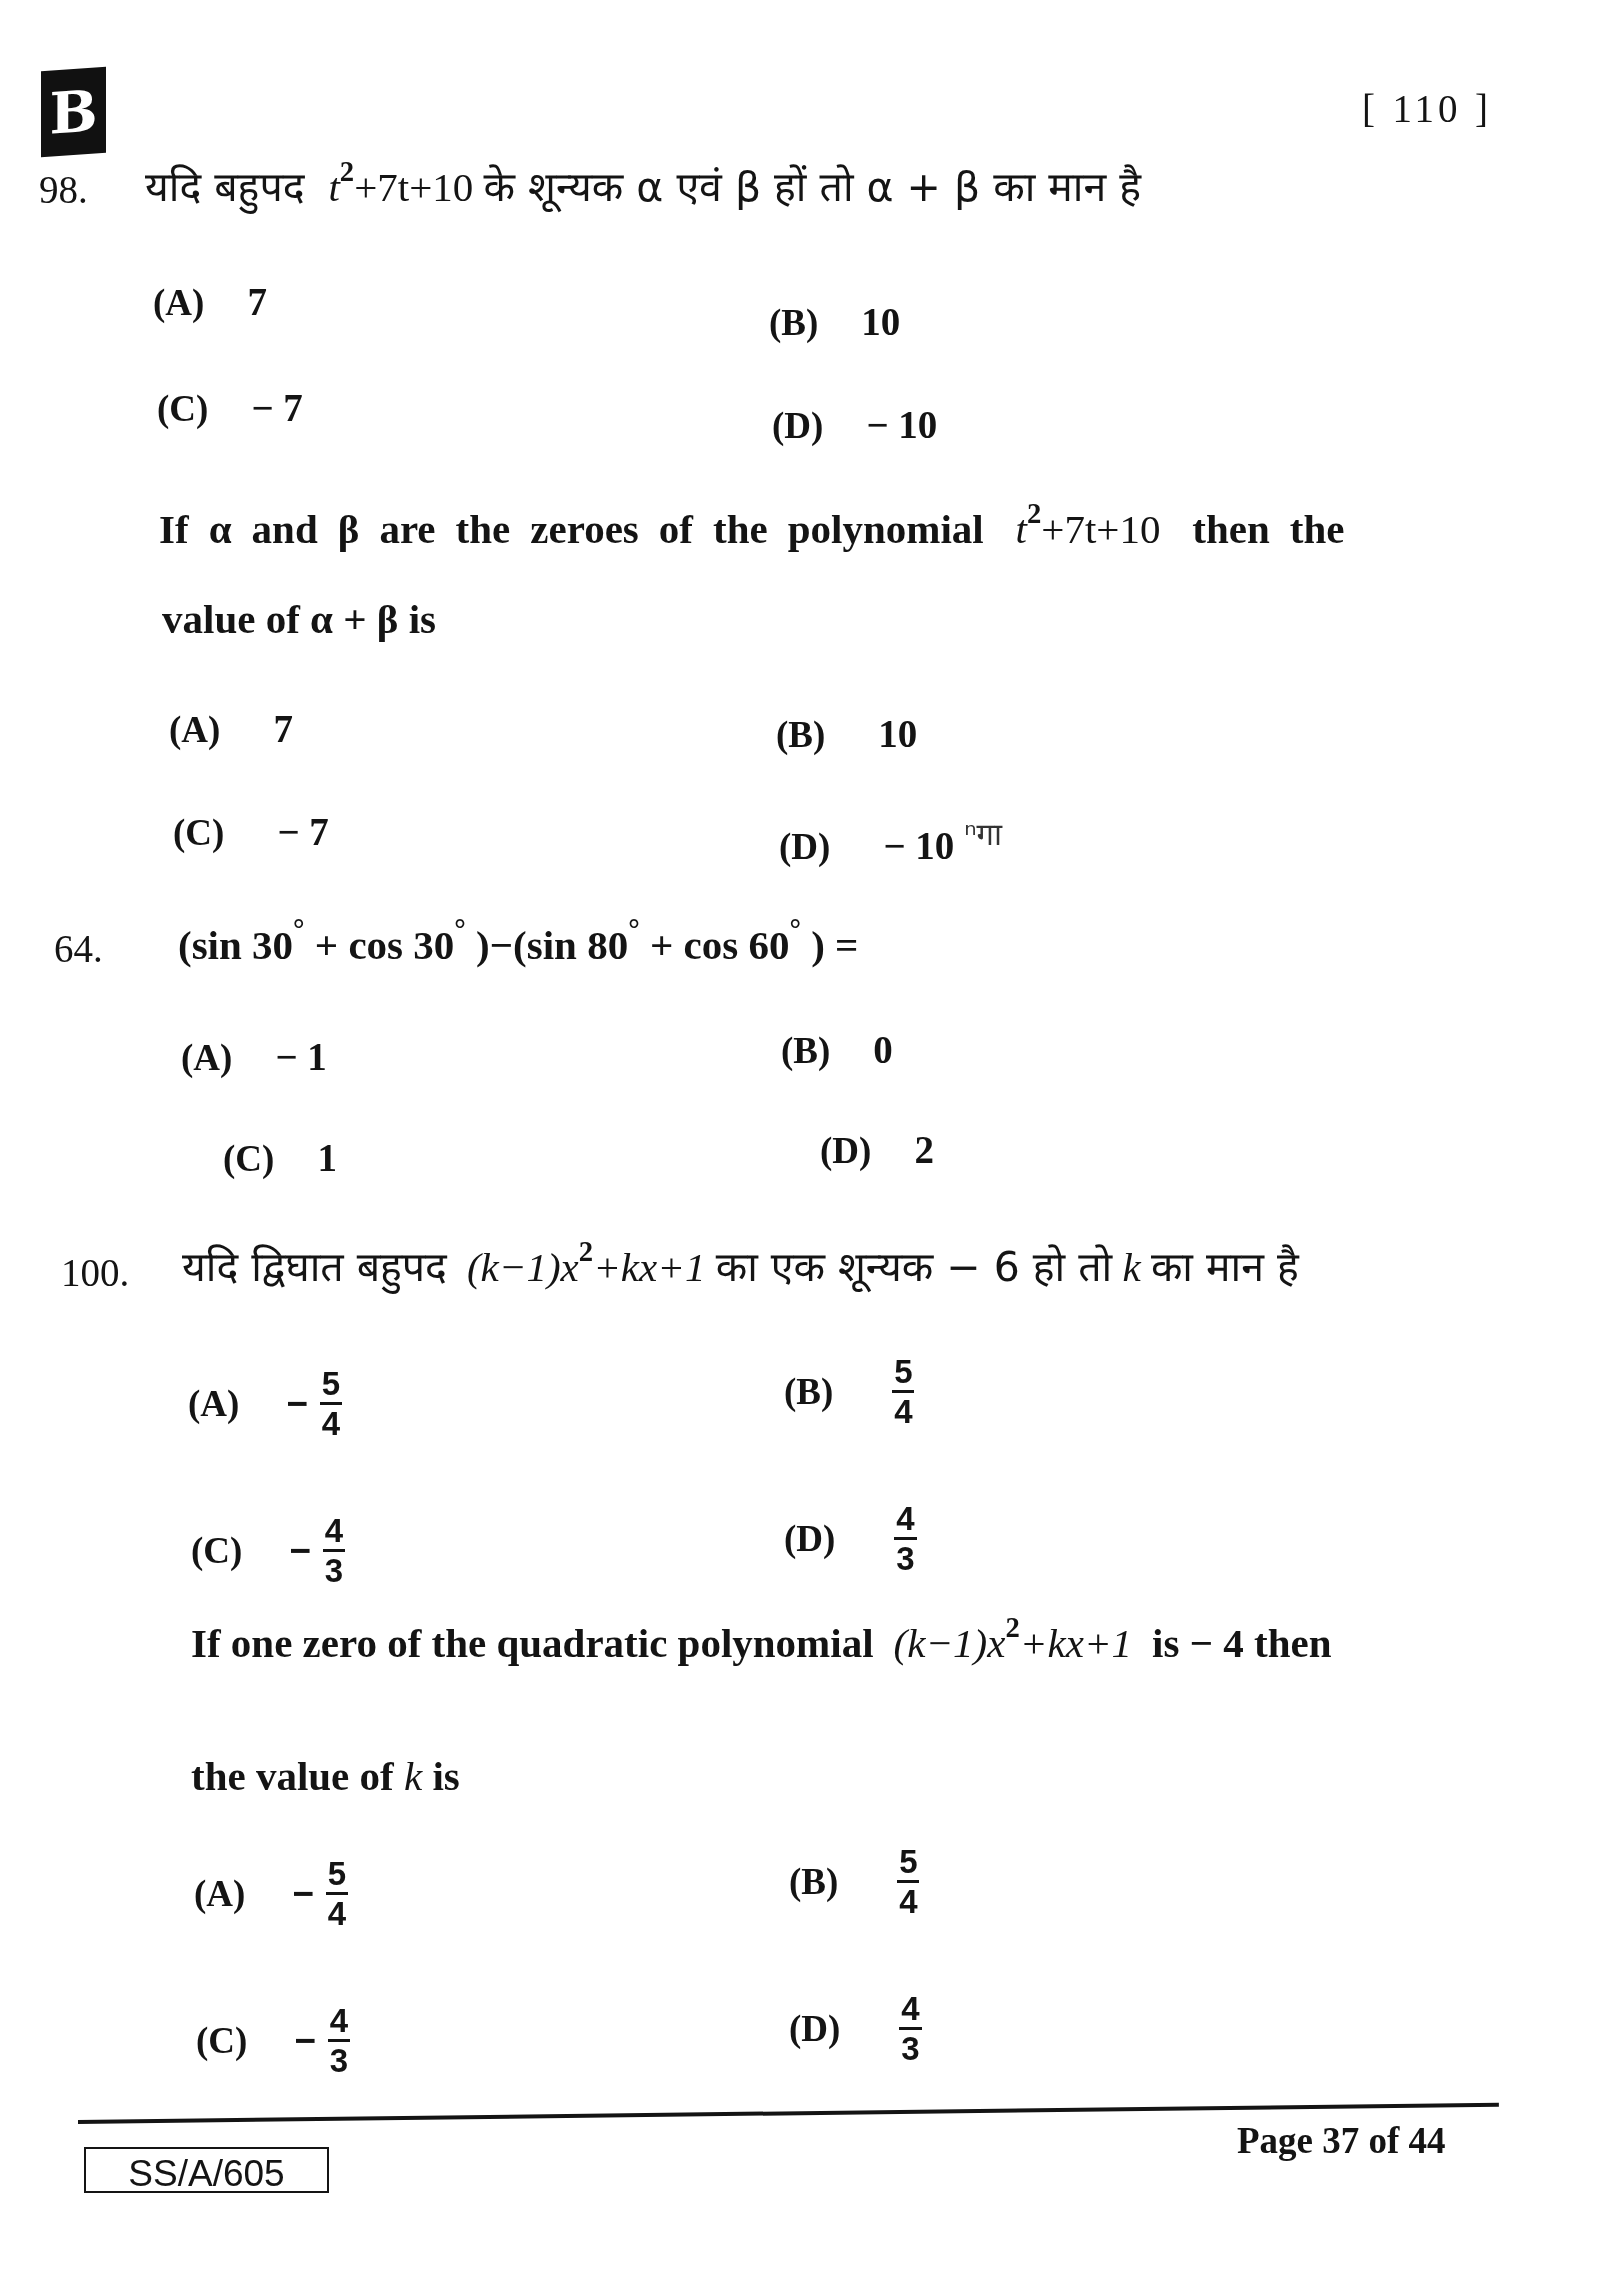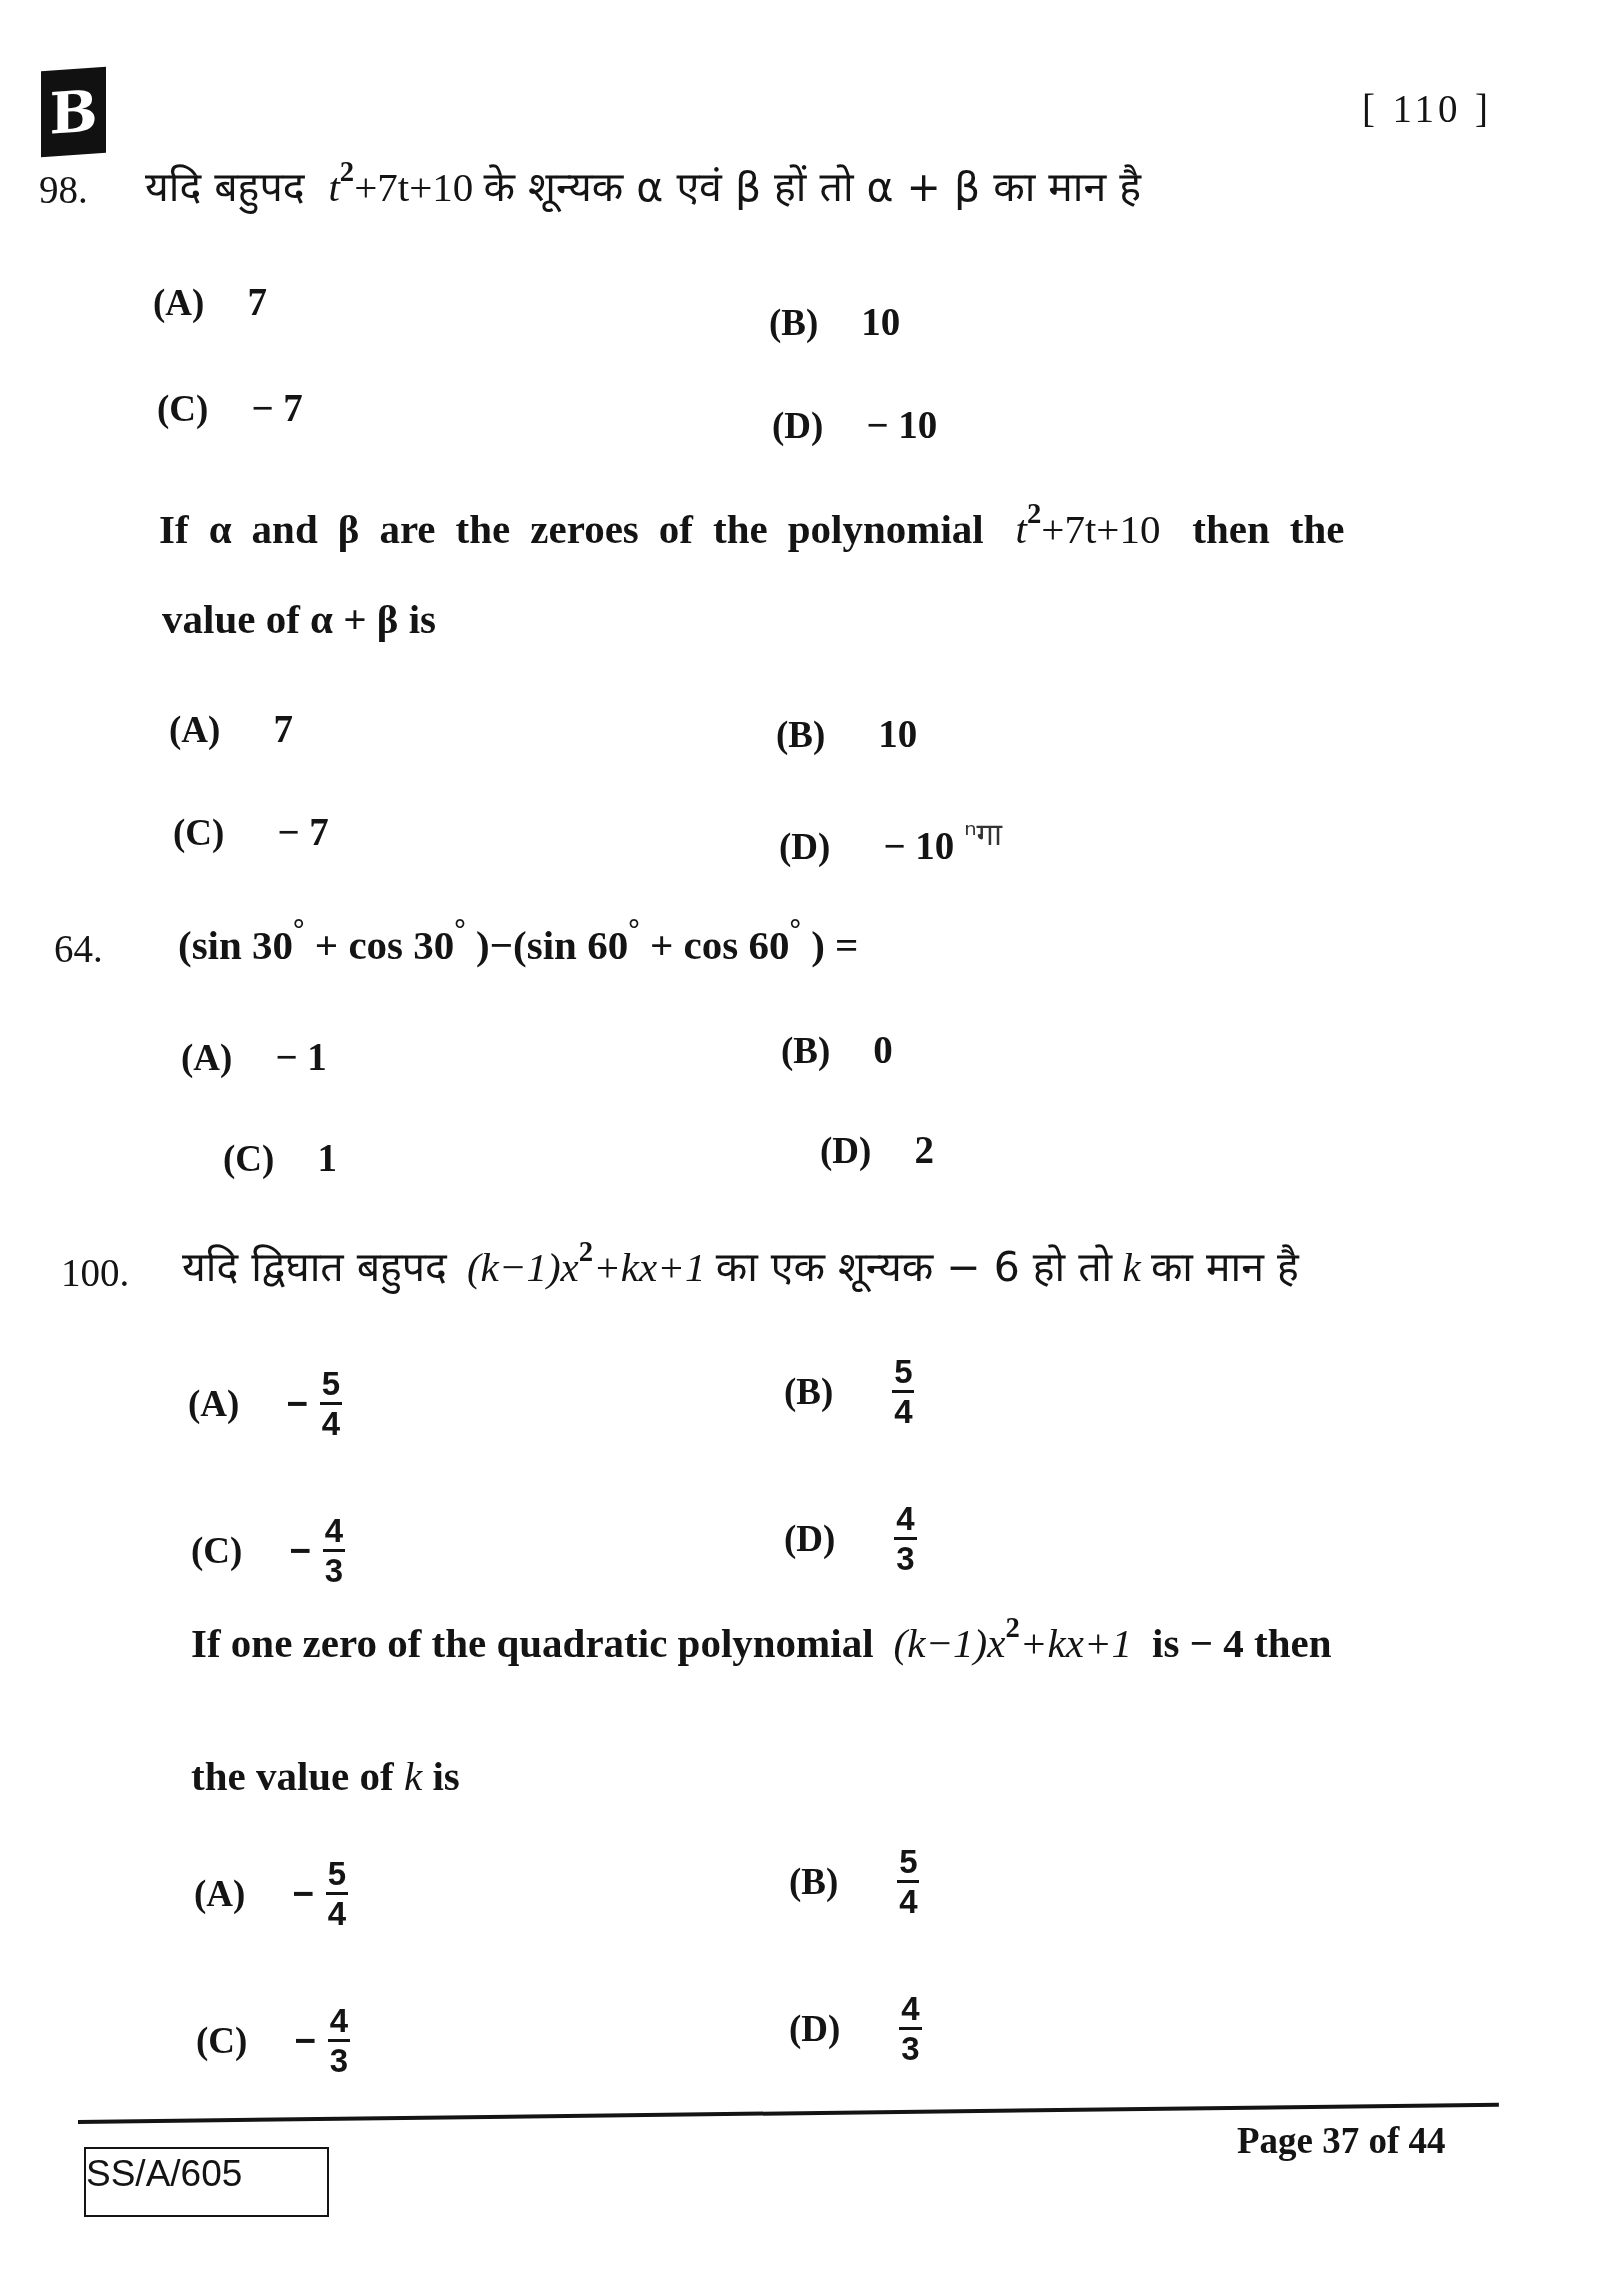--- a/index.html
+++ b/index.html
@@ -34,24 +34,24 @@
       vertical-align: middle; line-height: 1;
     }
     .frac .num { padding: 0 2px 2px 2px; border-bottom: 3.9px solid #141414; }
     .frac .den { padding-top: 2px; }
     .neg { font-family: "Liberation Sans", sans-serif; font-size: 37px; font-weight: bold; margin-right: 11.8px; vertical-align: middle; }
     .footer-rule {
       left: 78px; top: 2120px; width: 1421px; height: 3.9px; background: #141414;
       transform: rotate(-0.7deg); transform-origin: left center;
     }
     .footer-box {
-      left: 84px; top: 2147px; width: 245px; height: 70px;
+      left: 84px; top: 2147px; width: 245px; height: 46px;
       border: 2.9px solid #141414; box-sizing: border-box;
       font-family: "Liberation Sans", sans-serif; font-size: 37px;
-      line-height: 49px; text-align: left;
+      line-height: 49px; text-align: center;
     }
     .footer-page { left: 1237px; top: 2119px; font-size: 37px; font-weight: bold; }
     .annot { font-size: 31px; font-weight: normal; vertical-align: 13.7px; margin-left: 5.9px; color: #333; }
     .hindi { font-family: "DejaVu Sans", sans-serif; font-weight: normal; }
   </style>
 </head>
 <body>
 
 <div class="abs set-badge">B</div>
 <div class="abs page-code">[ 110 ]</div>
@@ -100,21 +100,21 @@
   <span class="opt-value" style="margin-left:49px;">− 7</span>
 </div>
 <div class="abs" style="left:779px; top:812px;">
   <span class="opt-label">(D)</span>
   <span class="opt-value" style="margin-left:49px;">− 10</span>
   <span class="annot hindi">ⁿगा</span>
 </div>
 
 <div class="abs q-num" style="left:54px; top:926px;">64.</div>
 <div class="abs q-text" style="left:178px; top:921px;">
-  <span>(sin 30</span><sup>°</sup><span> + cos 30</span><sup>°</sup><span> )−(sin 60</span><sup>°</sup><span> + cos 60</span><sup>°</sup><span> ) =</span>
+  <span>(sin 30</span><sup>°</sup><span> + cos 30</span><sup>°</sup><span> )−(sin 80</span><sup>°</sup><span> + cos 60</span><sup>°</sup><span> ) =</span>
 </div>
 
 <div class="abs" style="left:181px; top:1034px;">
   <span class="opt-label">(A)</span>
   <span class="opt-value" style="margin-left:39px;">− 1</span>
 </div>
 <div class="abs" style="left:781px; top:1027px;">
   <span class="opt-label">(B)</span>
   <span class="opt-value" style="margin-left:39px;">0</span>
 </div>

